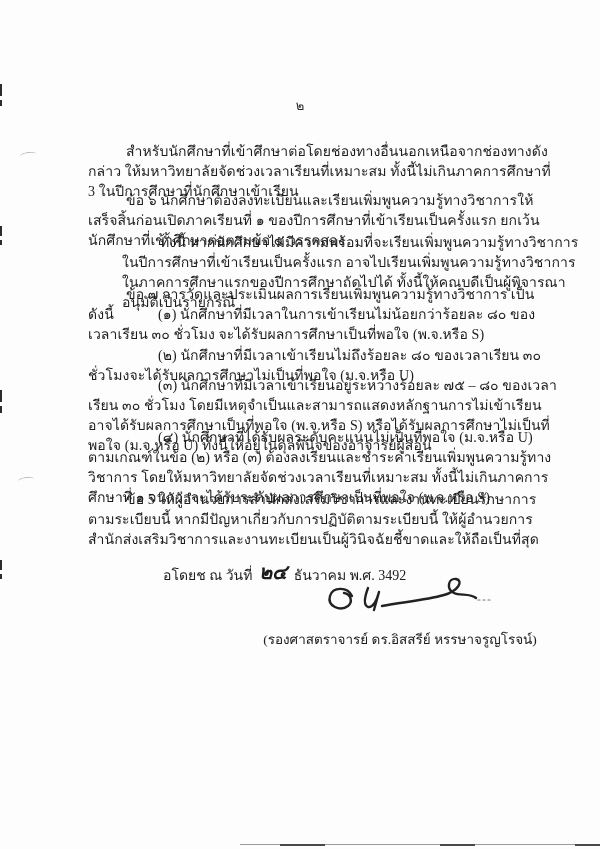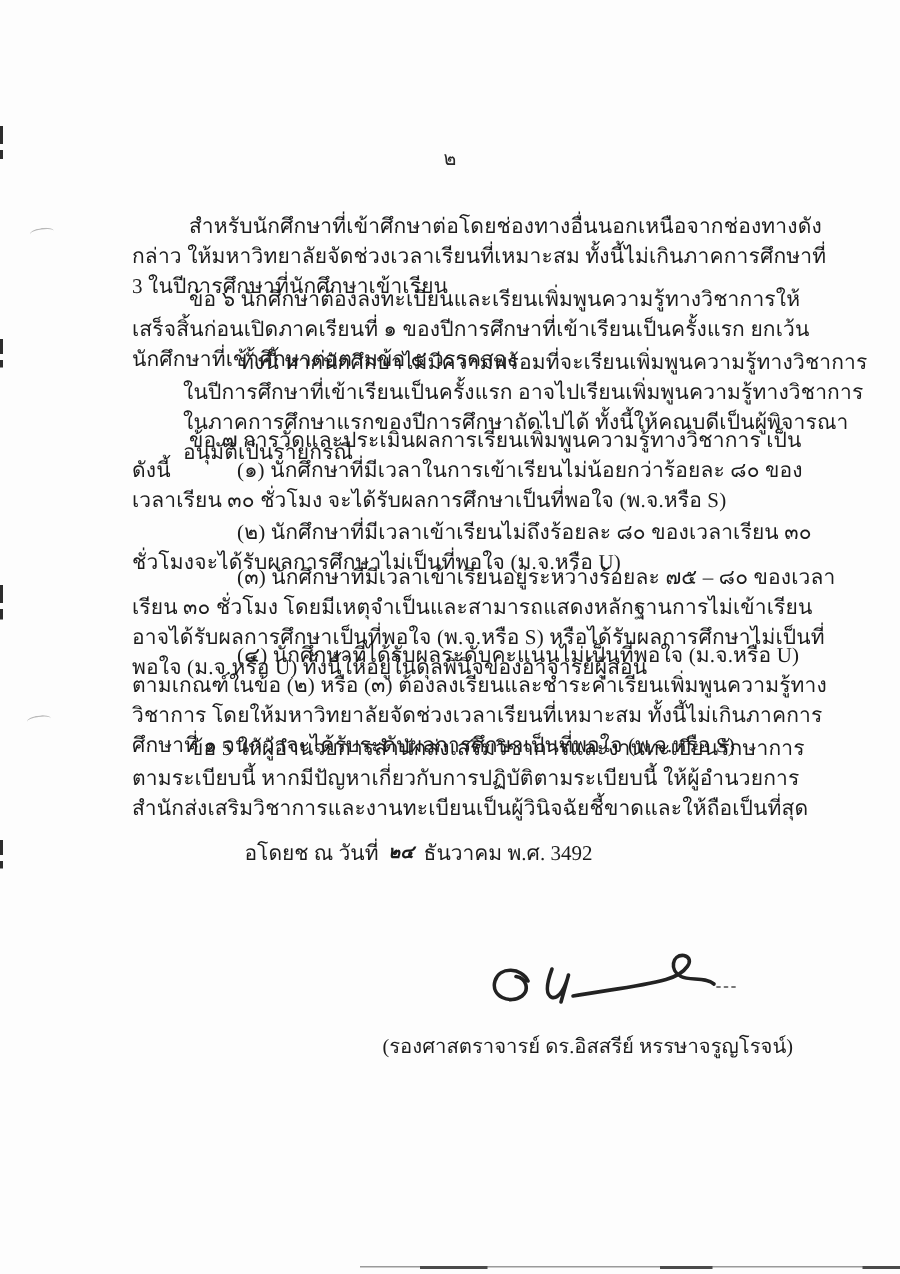--- a/index.html
+++ b/index.html
@@ -22,26 +22,26 @@
     font-size:14px; line-height:20px; text-align:left;
     letter-spacing:0.1px;
   }
   .indent-1 { text-indent:38px; }
   .indent-2 { text-indent:70px; }
   .announce {
     position:absolute; left:163px; top:557px;
     font-size:14px; white-space:nowrap;
   }
   .handwritten {
-    font-size:12px; font-style:italic; font-weight:bold;
+    font-size:20px; font-style:italic; font-weight:bold;
     padding:0 3px; position:relative; top:-1px;
   }
   .sig-wrap {
-    position:absolute; left:255px; top:632px; width:290px;
-    text-align:left;
+    position:absolute; left:255px; top:574px; width:290px;
+    text-align:center;
   }
   .sig-svg { display:block; margin:0 auto 4px auto; }
   .sig-name { font-size:13.5px; line-height:20px; white-space:nowrap; }
   .sig-title { font-size:13.5px; line-height:20px; white-space:nowrap; }
   .edge-mark { position:absolute; left:0; width:2px; background:#2d2d2d; }
   .pencil-mark {
     position:absolute; width:16px; height:5px;
     border-top:1px solid #b9b9b9; border-radius:50%;
     transform:rotate(-8deg);
   }

